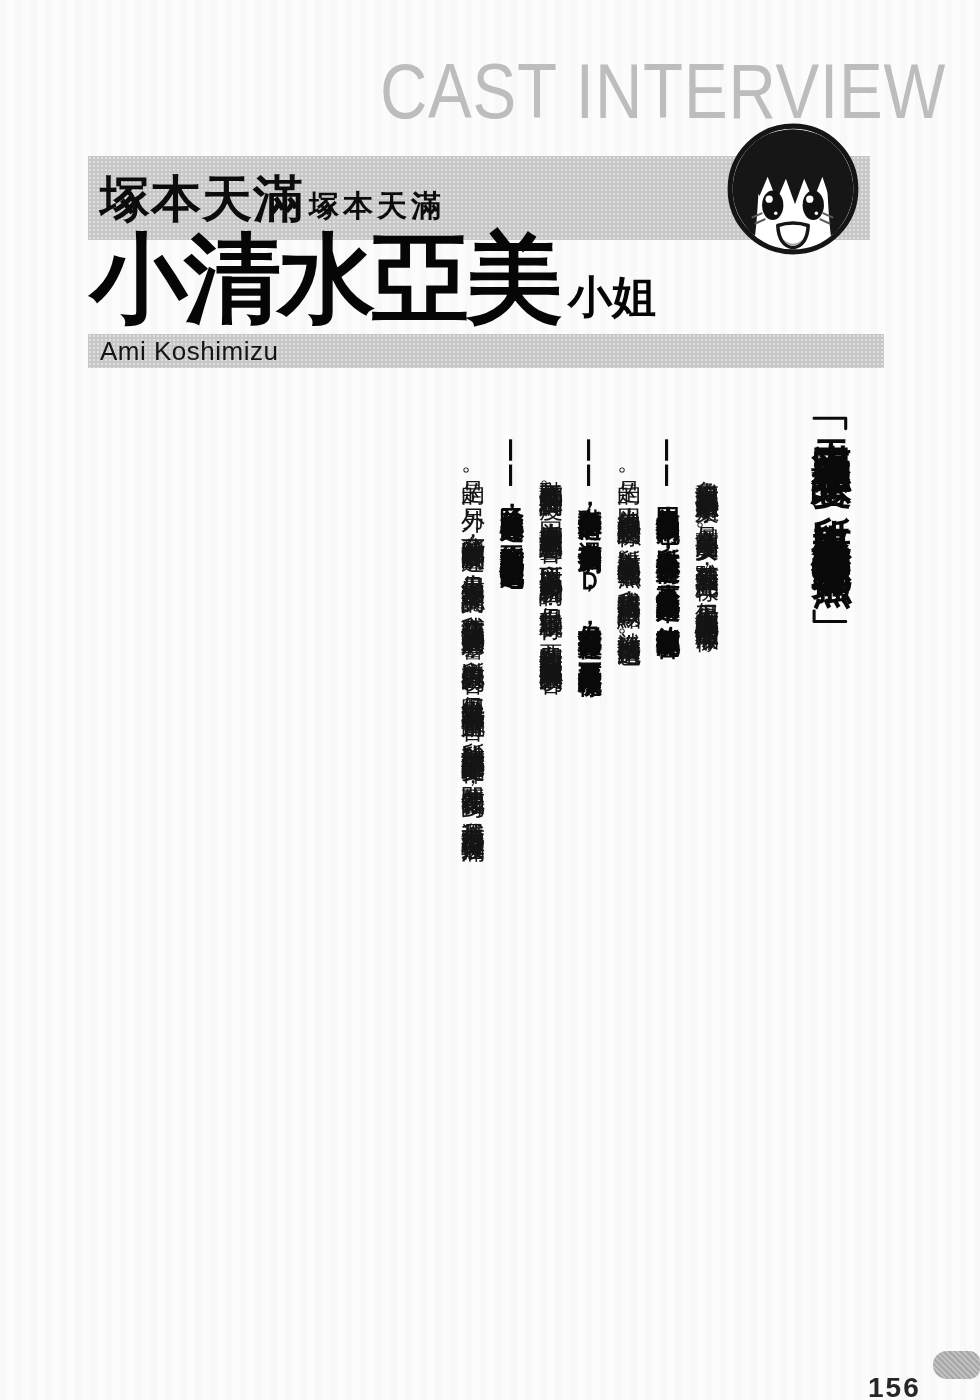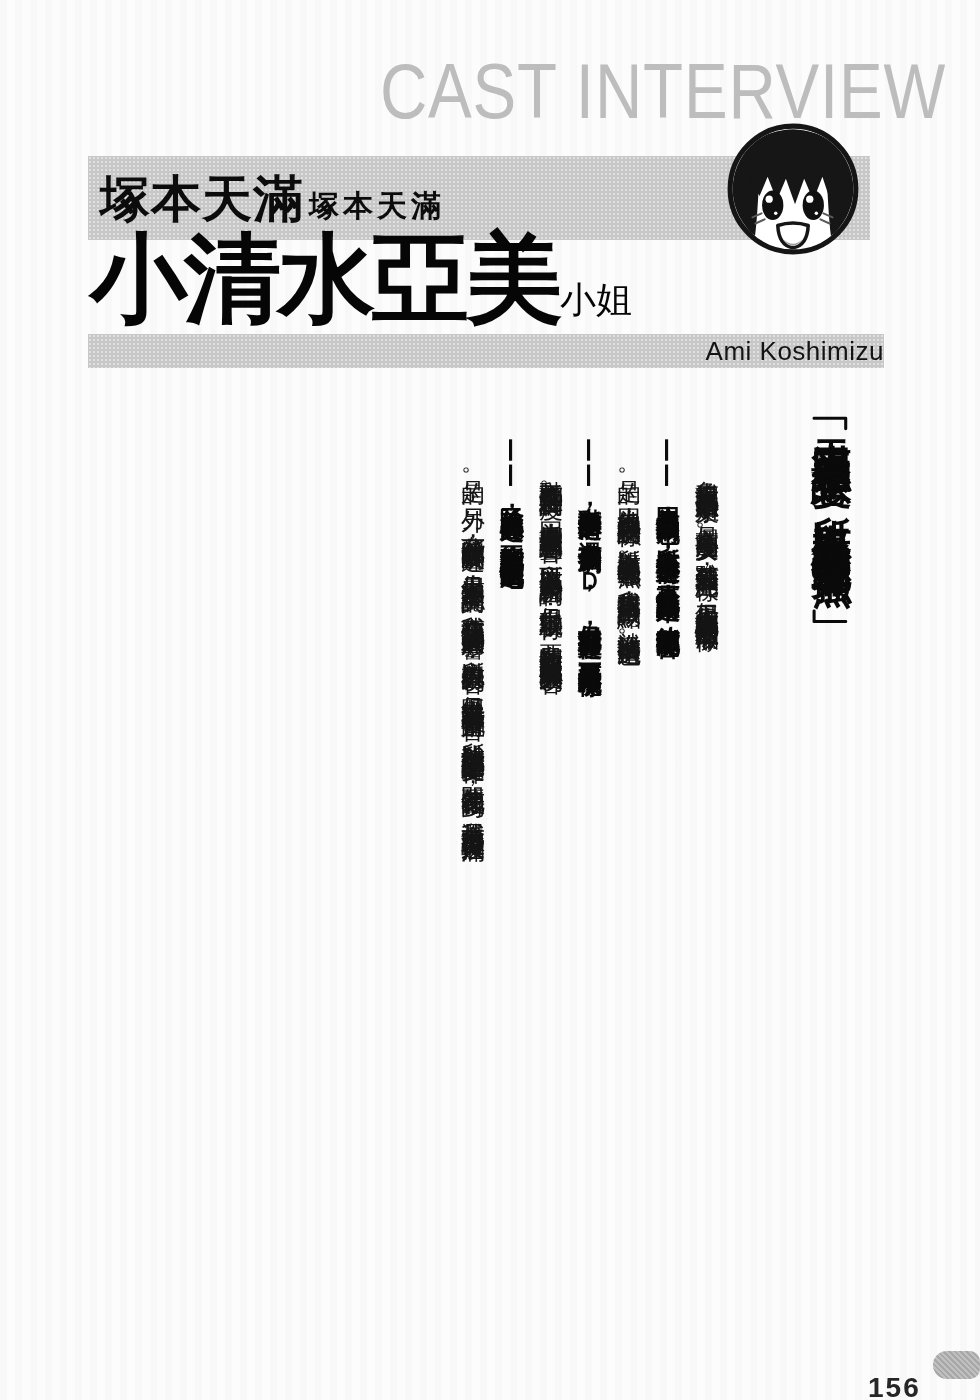--- a/index.html
+++ b/index.html
@@ -17,38 +17,38 @@
     transform:scaleX(.84); transform-origin:100% 0; white-space:nowrap;
   }
   
   .banner{
     position:absolute; left:88px;
     background-color:#c7c7c7;
     background-image:radial-gradient(rgba(255,255,255,.45) .8px, transparent 1px);
     background-size:4px 4px;
   }
   .banner.role-banner{ top:156px; width:782px; height:84px; }
-  .banner.romaji-banner{ top:334px; width:796px; height:34px;text-align:right; }
+  .banner.romaji-banner{ top:334px; width:796px; height:34px; }
   .role-line{
     position:absolute; left:12px; bottom:7px;
     display:flex; align-items:baseline; white-space:nowrap;
   }
   .role-prefix{ font-size:50px; font-weight:700; letter-spacing:1px; color:#0c0c0c; }
   .role-suffix{ font-size:30px; font-weight:700; letter-spacing:4px; color:#0c0c0c; margin-left:5px; }
   .romaji{
     font-family:"Liberation Sans", sans-serif;
     font-size:26px; line-height:34px; padding-left:12px; color:#141414; letter-spacing:.5px;
   }
   
   .name-row{
     position:absolute; left:90px; top:228px;
     display:flex; align-items:baseline; white-space:nowrap;
   }
   .vo-name{ font-size:97px; font-weight:700; letter-spacing:-3px; color:#060606; line-height:1.05; }
-  .honorific{ font-size:36px; font-weight:400; color:#060606; }
+  .honorific{ font-size:44px; font-weight:700; color:#060606; margin-left:8px; }
   
   .avatar{ position:absolute; left:722px; top:118px; width:142px; height:142px; }
   
   .headline{
     position:absolute; top:404px; right:122px; height:706px;
     writing-mode:vertical-rl; text-orientation:mixed;
     font-size:40px; font-weight:700; letter-spacing:4px; line-height:52px;
     color:#0a0a0a;
   }
   .article{

